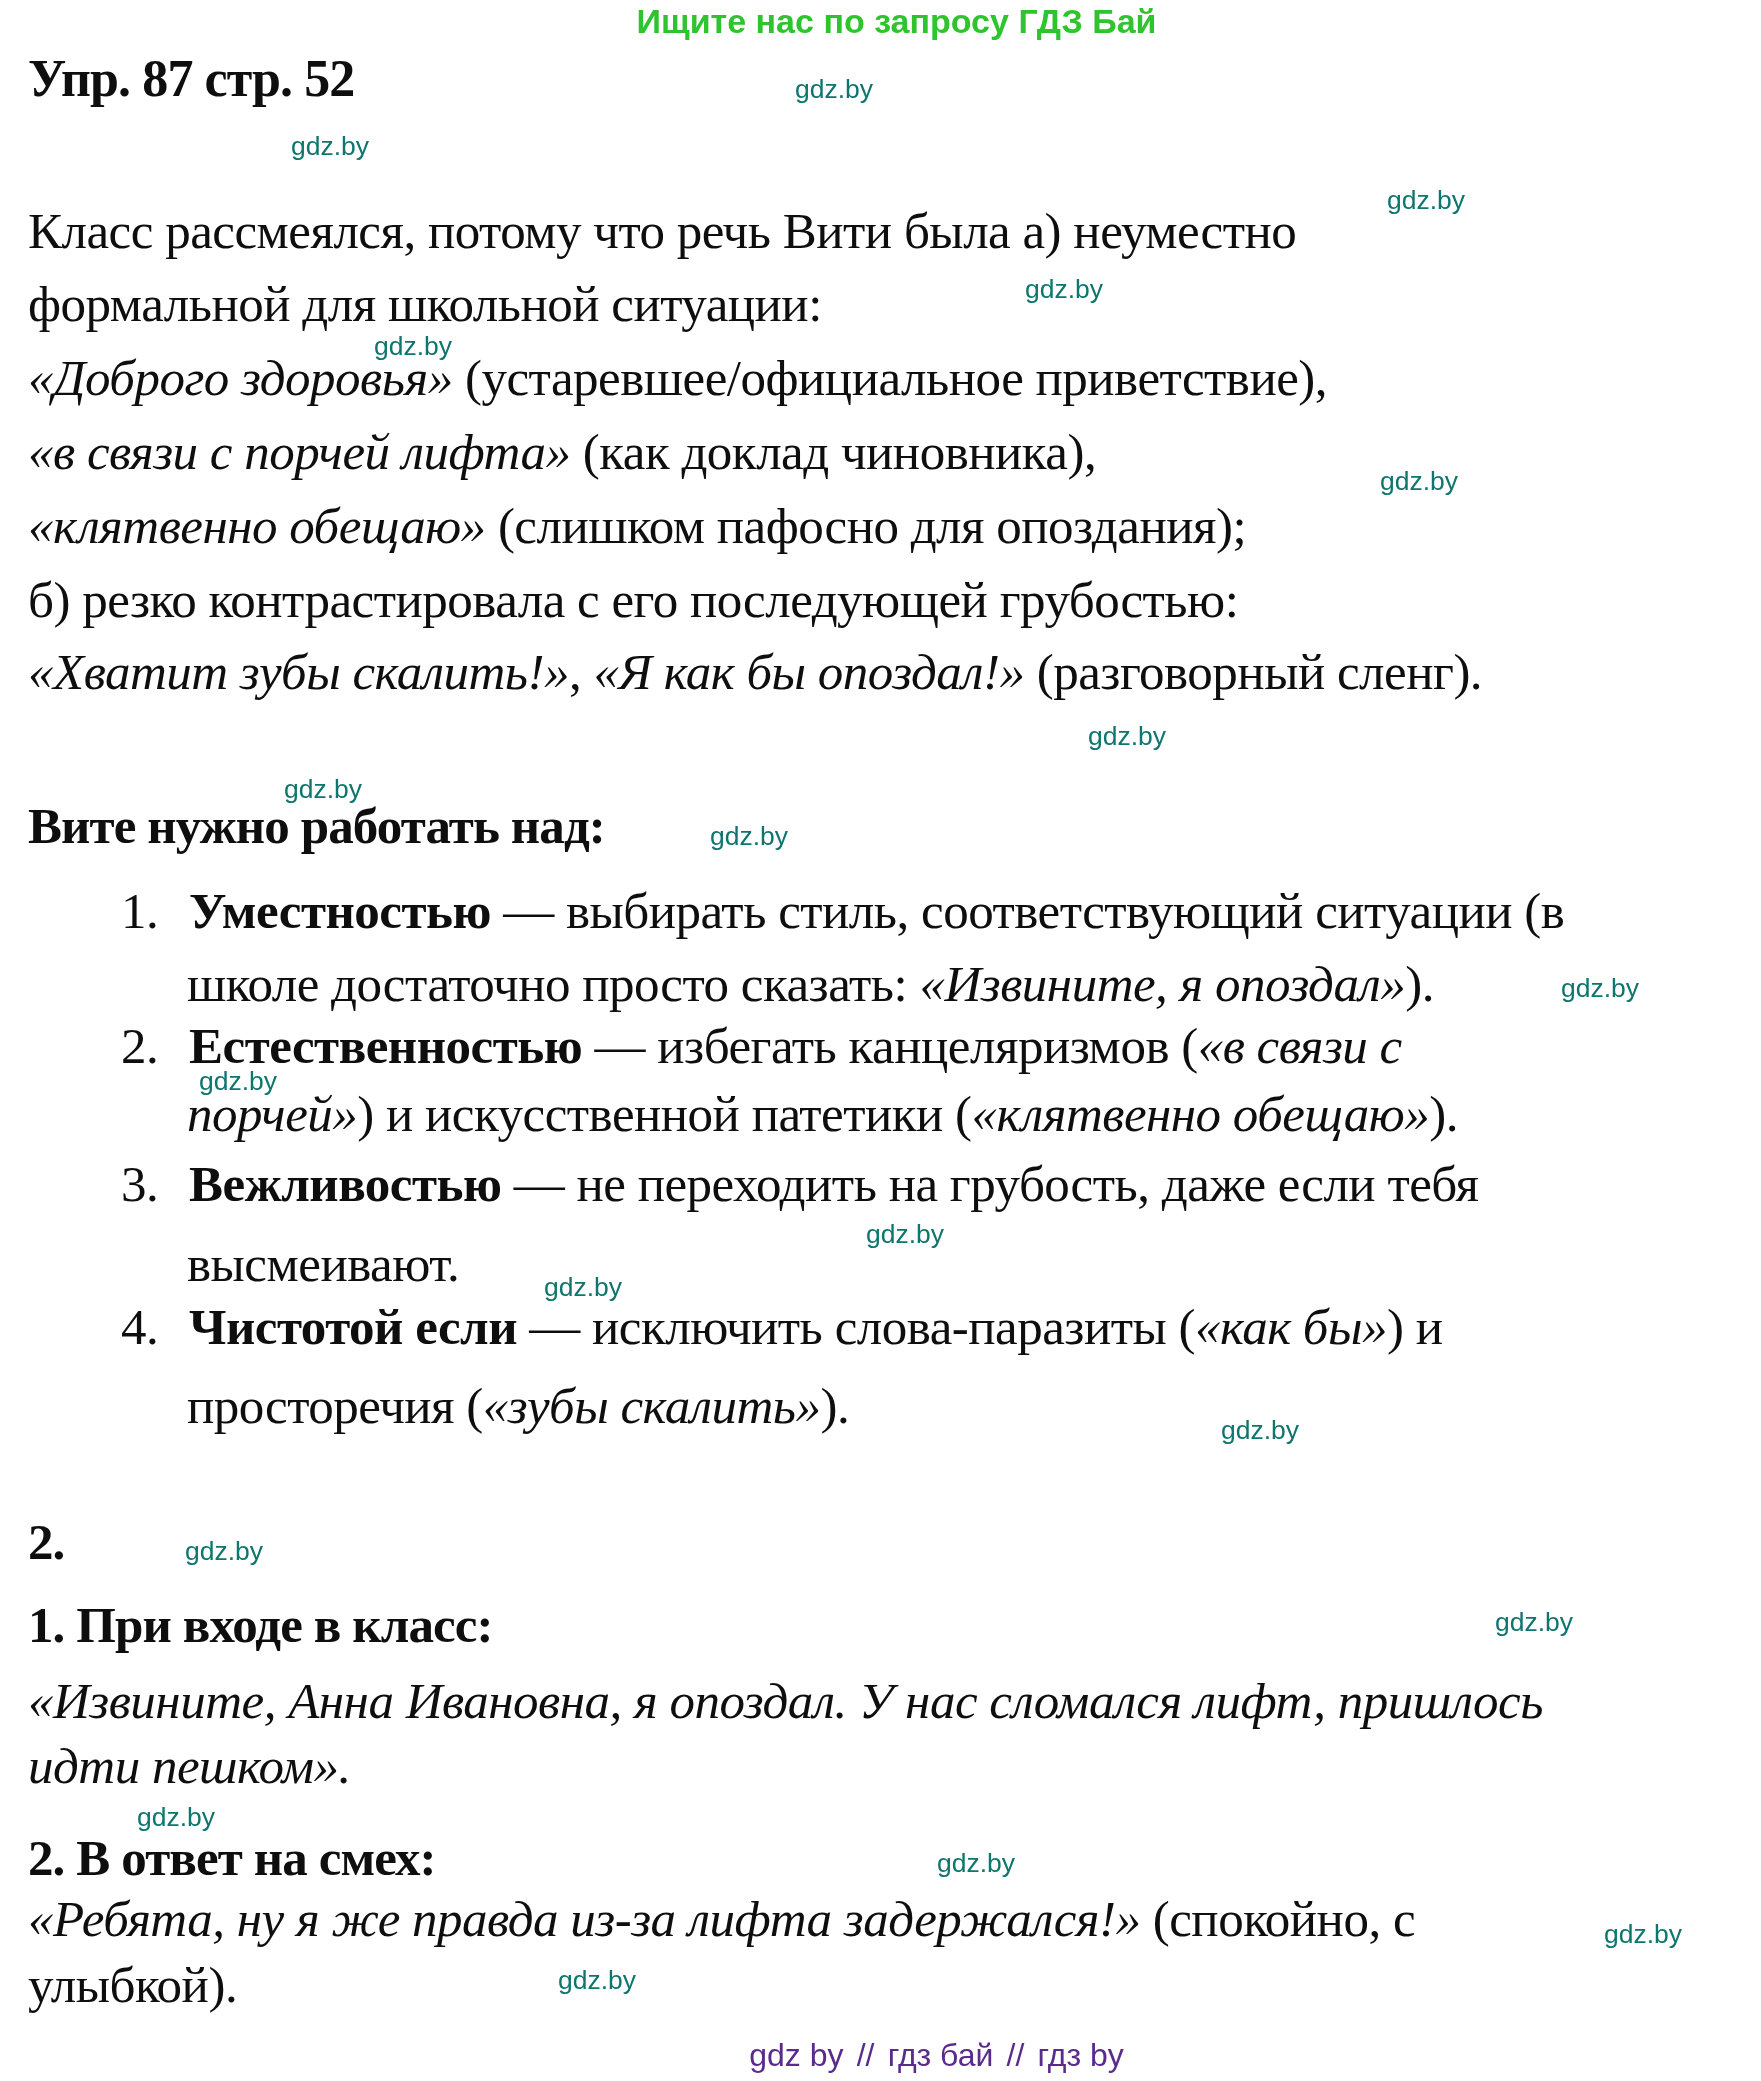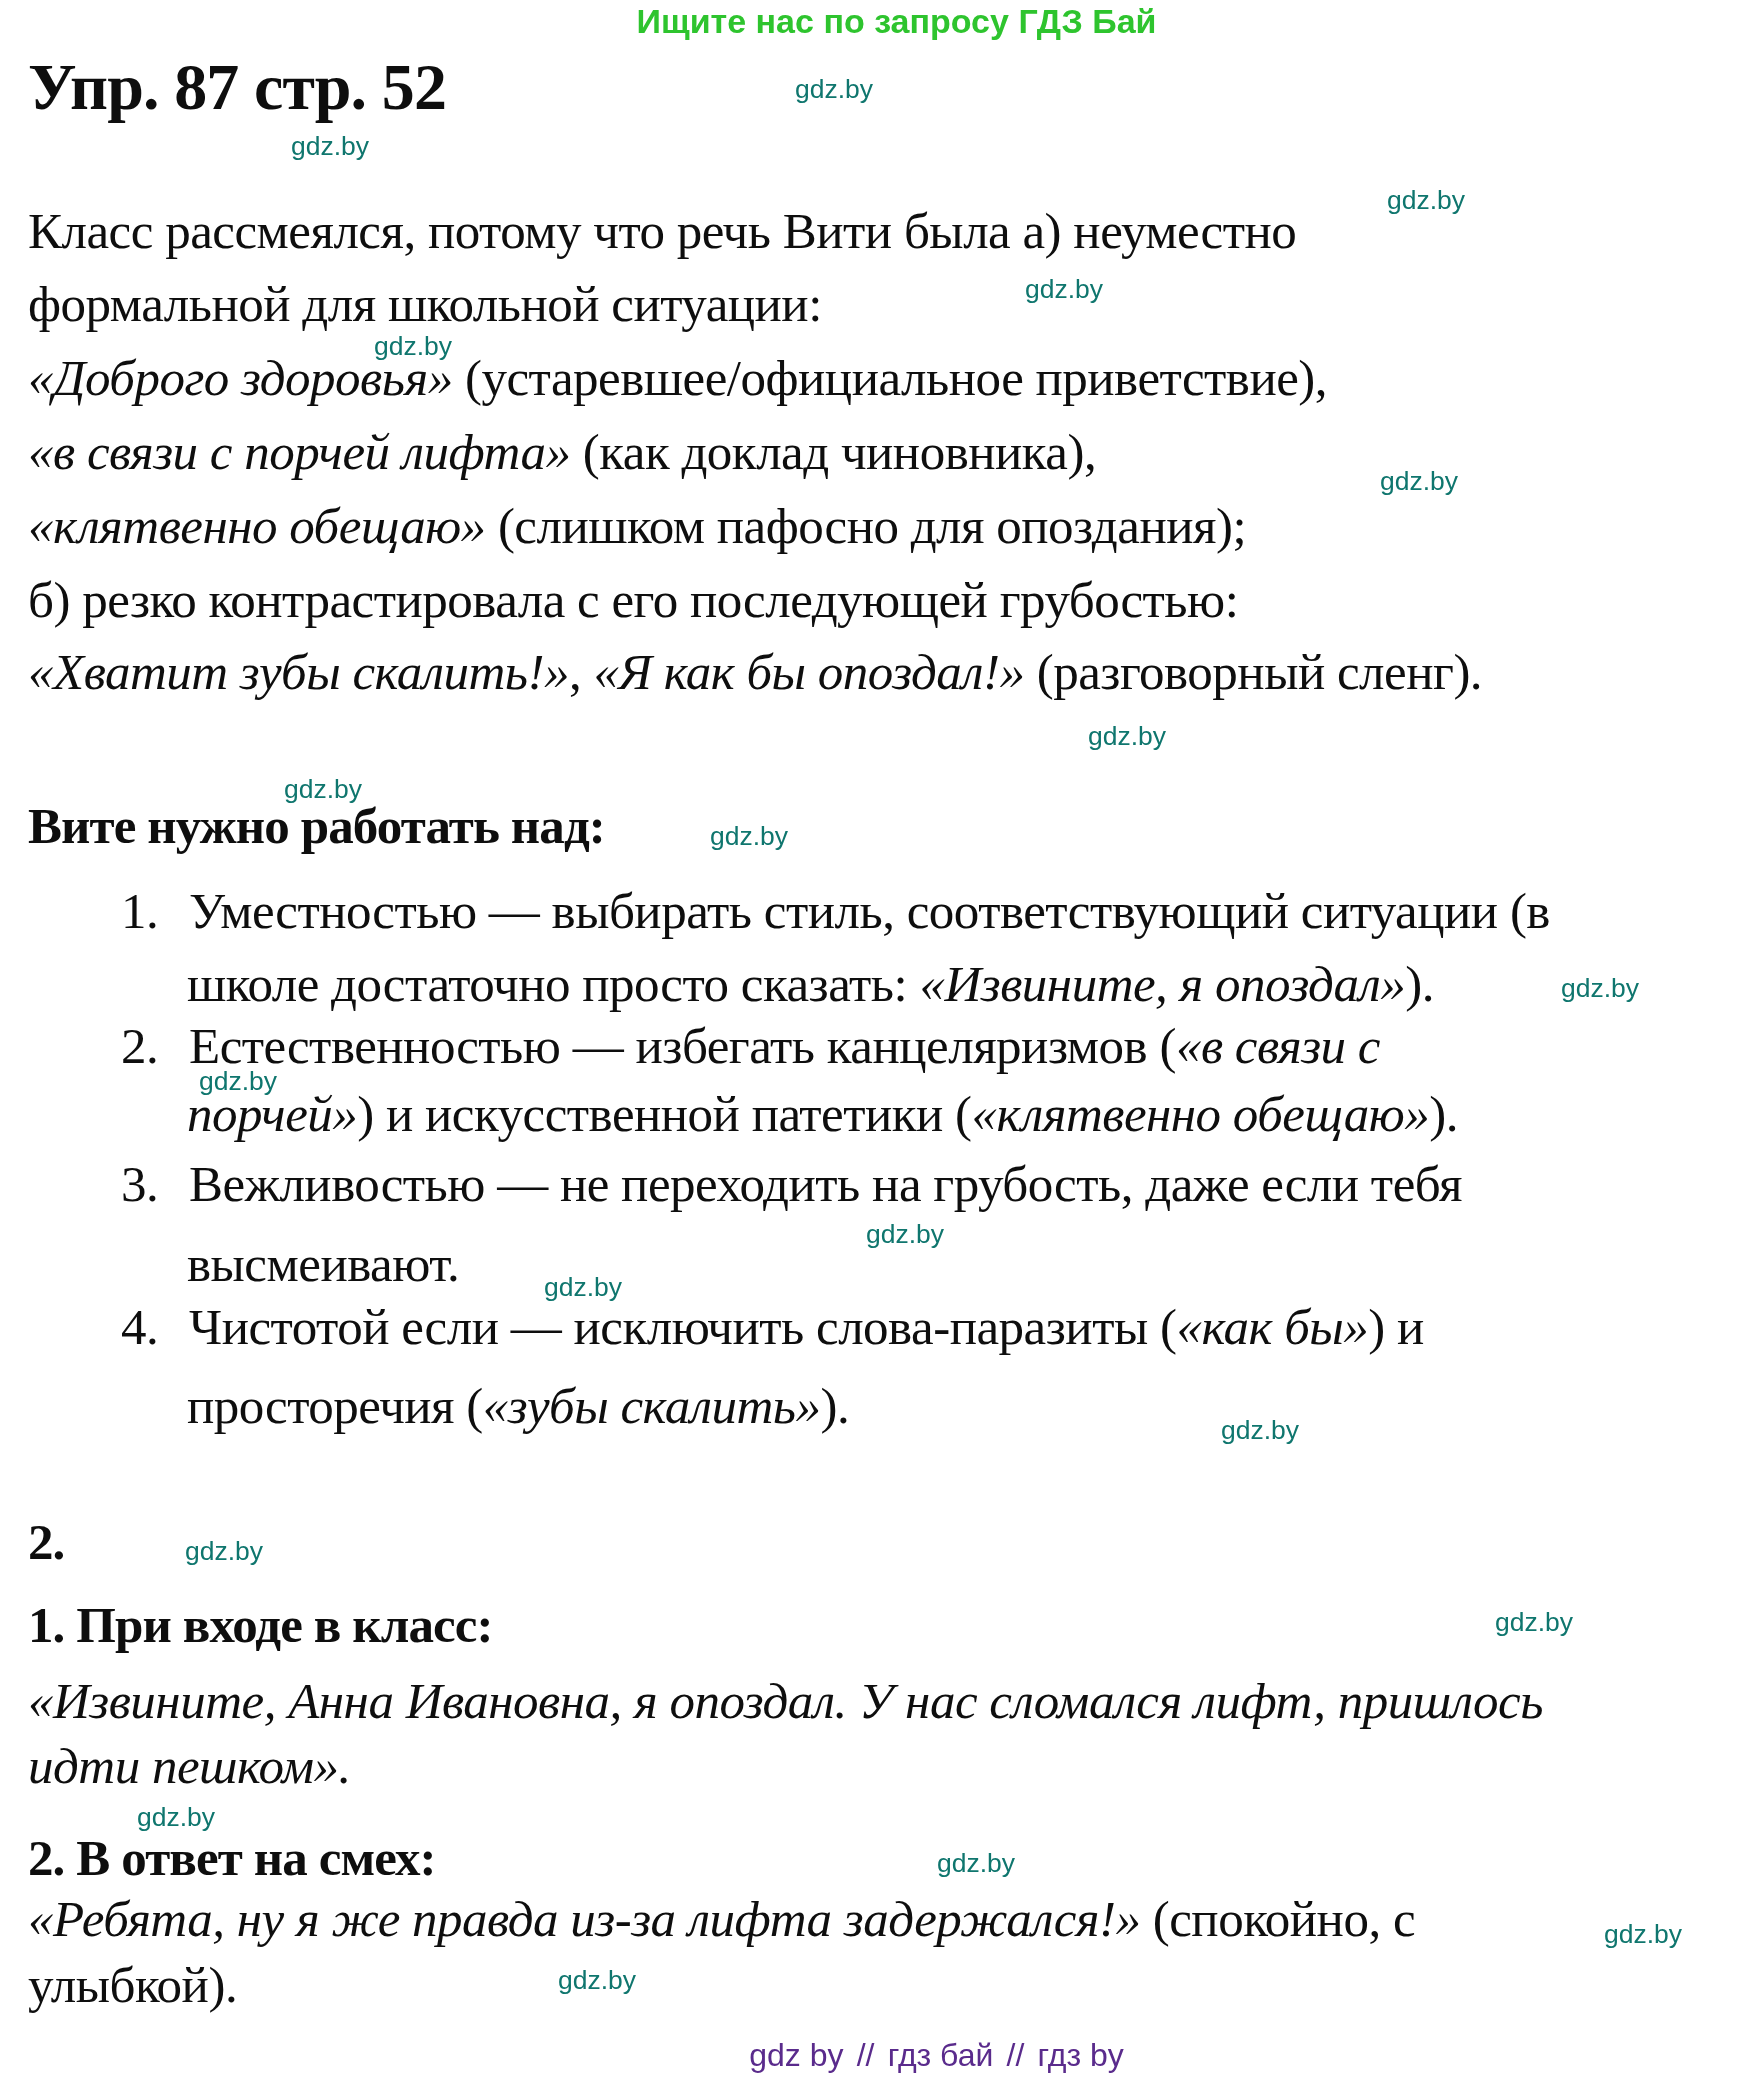--- a/index.html
+++ b/index.html
@@ -5,31 +5,31 @@
   html,body{margin:0;padding:0;background:#ffffff;}
   .page{
     position:relative;width:1761px;height:2082px;background:#ffffff;overflow:hidden;
     font-family:"Liberation Serif",serif;color:#0e0e0e;padding-left:32px;
   }
   .promo{
     position:absolute;top:1.9px;left:0;width:100%;text-align:center;
     font-family:"Liberation Sans",sans-serif;font-size:34px;font-weight:600;color:#2ec42e;
   }
   .title{
-    position:absolute;top:49px;left:28px;font-size:66px;font-weight:bold;letter-spacing:-0.9px;
+    position:absolute;top:49px;left:28px;font-size:52px;font-weight:bold;letter-spacing:-0.9px;
     white-space:nowrap;
     text-align:center;
   }
   .line{
     position:absolute;left:28px;font-size:51px;line-height:1.1;letter-spacing:-0.5px;white-space:nowrap;
   }
   .list{left:121px;}
   .cont{left:187px;}
   .num{display:inline-block;width:68px;}
-  .b{font-weight:normal;}
+  .b{font-weight:bold;}
   .it{font-style:italic;}
   .h{font-weight:bold;letter-spacing:-0.9px;}
   .wm{
     position:absolute;font-family:"Liberation Sans",sans-serif;font-size:26.5px;color:#0f766e;
     white-space:nowrap;
   }
   .footer{
     position:absolute;top:2037px;left:0;width:100%;text-align:center;
     font-family:"Liberation Sans",sans-serif;font-size:32px;color:#5a2b8c;margin-left:40px;
   }

